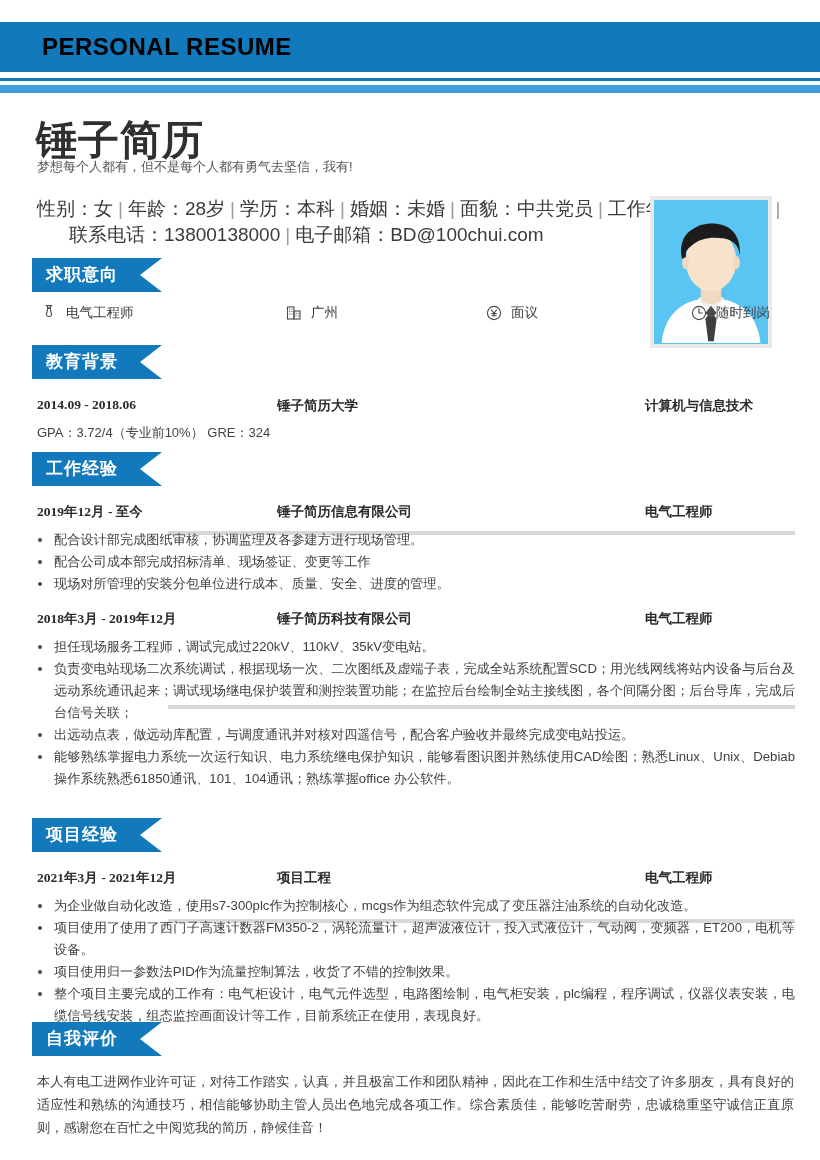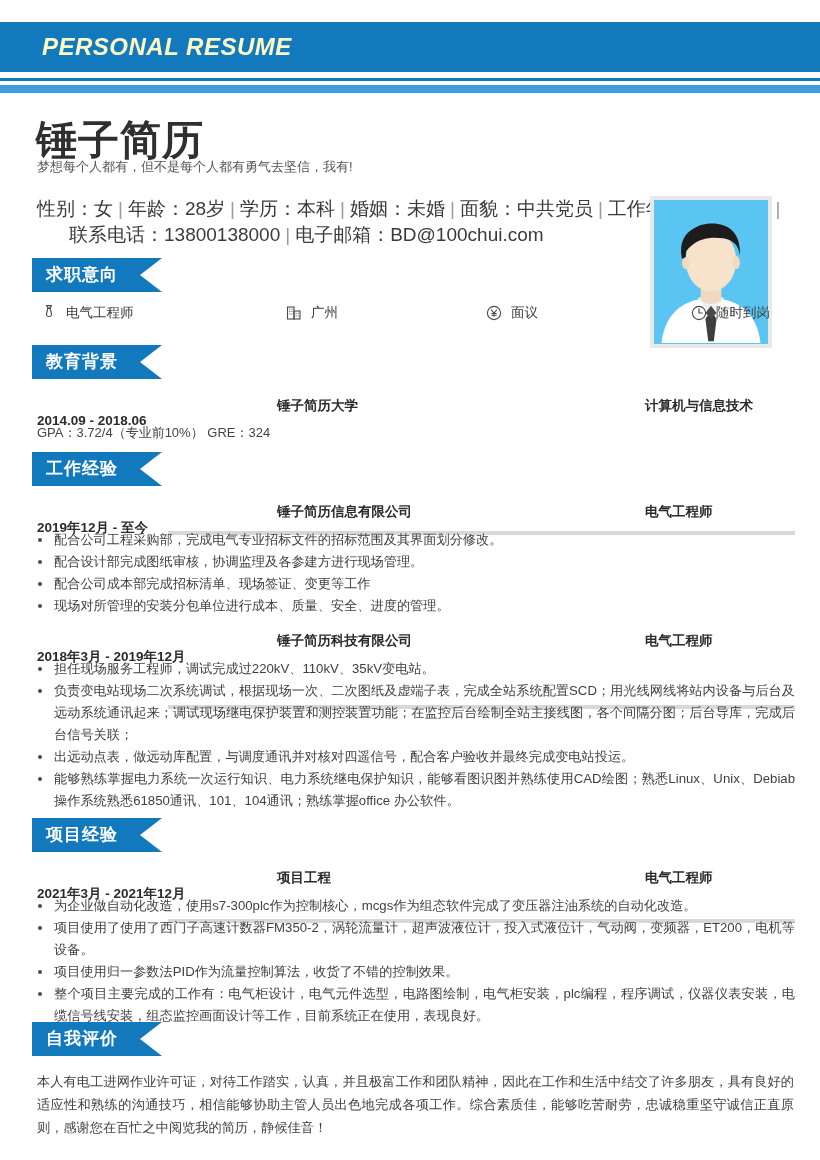--- a/index.html
+++ b/index.html
@@ -12,21 +12,21 @@
   }
   .page { position: relative; width: 820px; height: 1160px; background:#fff; }
 
   
   .topbar {
     position:absolute; left:0; top:22px; width:820px; height:50px;
     background:#1279bd;
   }
   .topbar-title {
     position:absolute; left:42px; top:0; height:50px; line-height:50px;
-    color:#fef9c3; font-size:24px; font-weight:bold; letter-spacing:.5px;font-style:italic;
+    color:#000000; font-size:24px; font-weight:bold; letter-spacing:.5px;
   }
   .rule-thin {
     position:absolute; left:0; width:820px; height:3px; background:#1279bd;
   }
   .rule-light {
     position:absolute; left:0; width:820px; height:8px; background:#3f9edc;
   }
 
   
   .profile { position:absolute; left:0; top:95px; width:820px; height:165px; }
@@ -66,21 +66,21 @@
     color:#fff; font-size:17px; font-weight:bold; letter-spacing:1px;
     z-index:2;
   }
   .banner-line {
     position:absolute; left:168px; top:15px; right:25px; height:4px;
     background:#d8d8d8;
   }
 
   
   .row3 { position:relative; height:22px; font-size:13.5px; font-weight:bold; color:#2b2b2b; }
-  .row3 .c-date { position:absolute; left:37px; top:16px; }
+  .row3 .c-date { position:absolute; left:37px; top:0;font-family:Liberation Serif, serif; }
   .row3 .c-org  { position:absolute; left:277px; top:0; }
   .row3 .c-role { position:absolute; left:645px; top:0; }
 
   .subline { font-size:13px; color:#444; margin-left:37px; margin-top:5px; }
 
   ul.bullets { list-style:none; margin:4px 0 0 0; padding:0; }
   ul.bullets li {
     position:relative; margin:0 25px 0 54px; padding:0 0 0 0;
     font-size:13.2px; line-height:22px; color:#3f3f3f; text-align:justify;
   }
@@ -213,21 +213,20 @@
     </div>
     <div class="banner-line" style="top:467px"></div>
 
     <div style="margin-top:17px">
       <div class="row3">
         <span class="c-date">2019年12月 - 至今</span>
         <span class="c-org">锤子简历信息有限公司</span>
         <span class="c-role">电气工程师</span>
       </div>
       <ul class="bullets">
-          <li>配合公司工程采购部，完成电气专业招标文件的招标范围及其界面划分修改。</li>
           <li>配合设计部完成图纸审核，协调监理及各参建方进行现场管理。</li>
           <li>配合公司成本部完成招标清单、现场签证、变更等工作</li>
           <li>现场对所管理的安装分包单位进行成本、质量、安全、进度的管理。</li>
         </ul>
     </div>
 
     <div style="margin-top:15px">
       <div class="row3">
         <span class="c-date">2018年3月 - 2019年12月</span>
         <span class="c-org">锤子简历科技有限公司</span>

